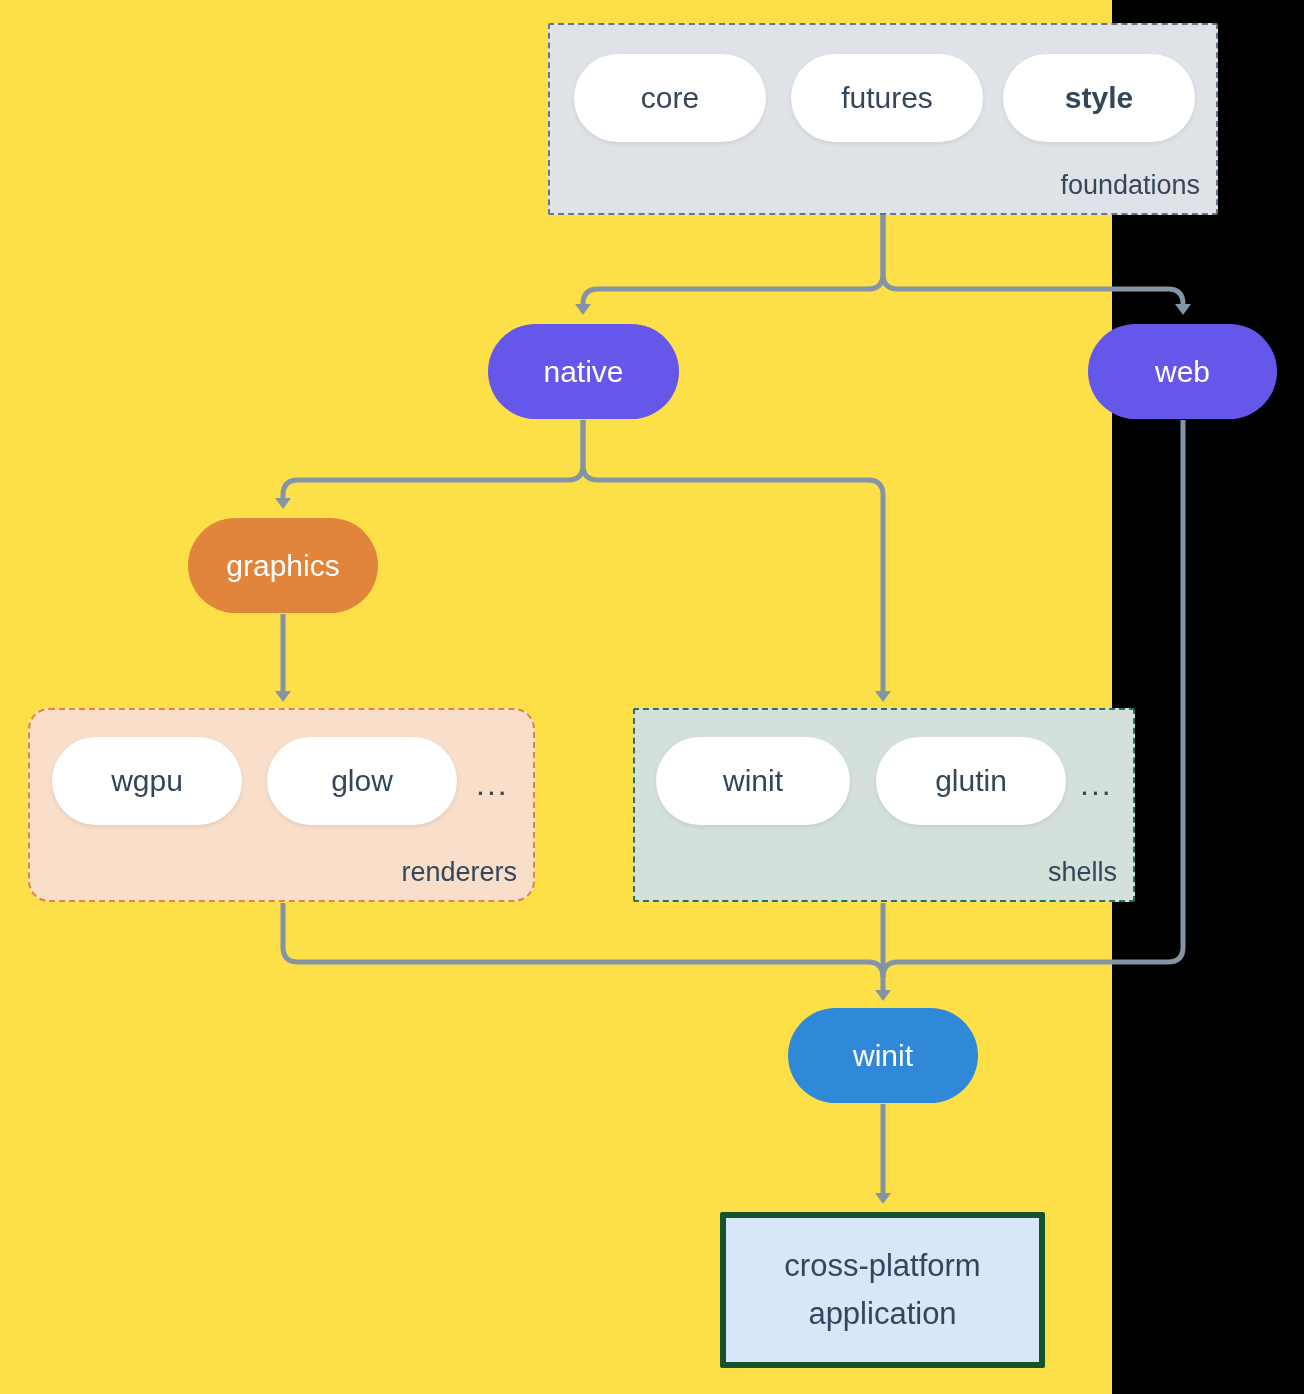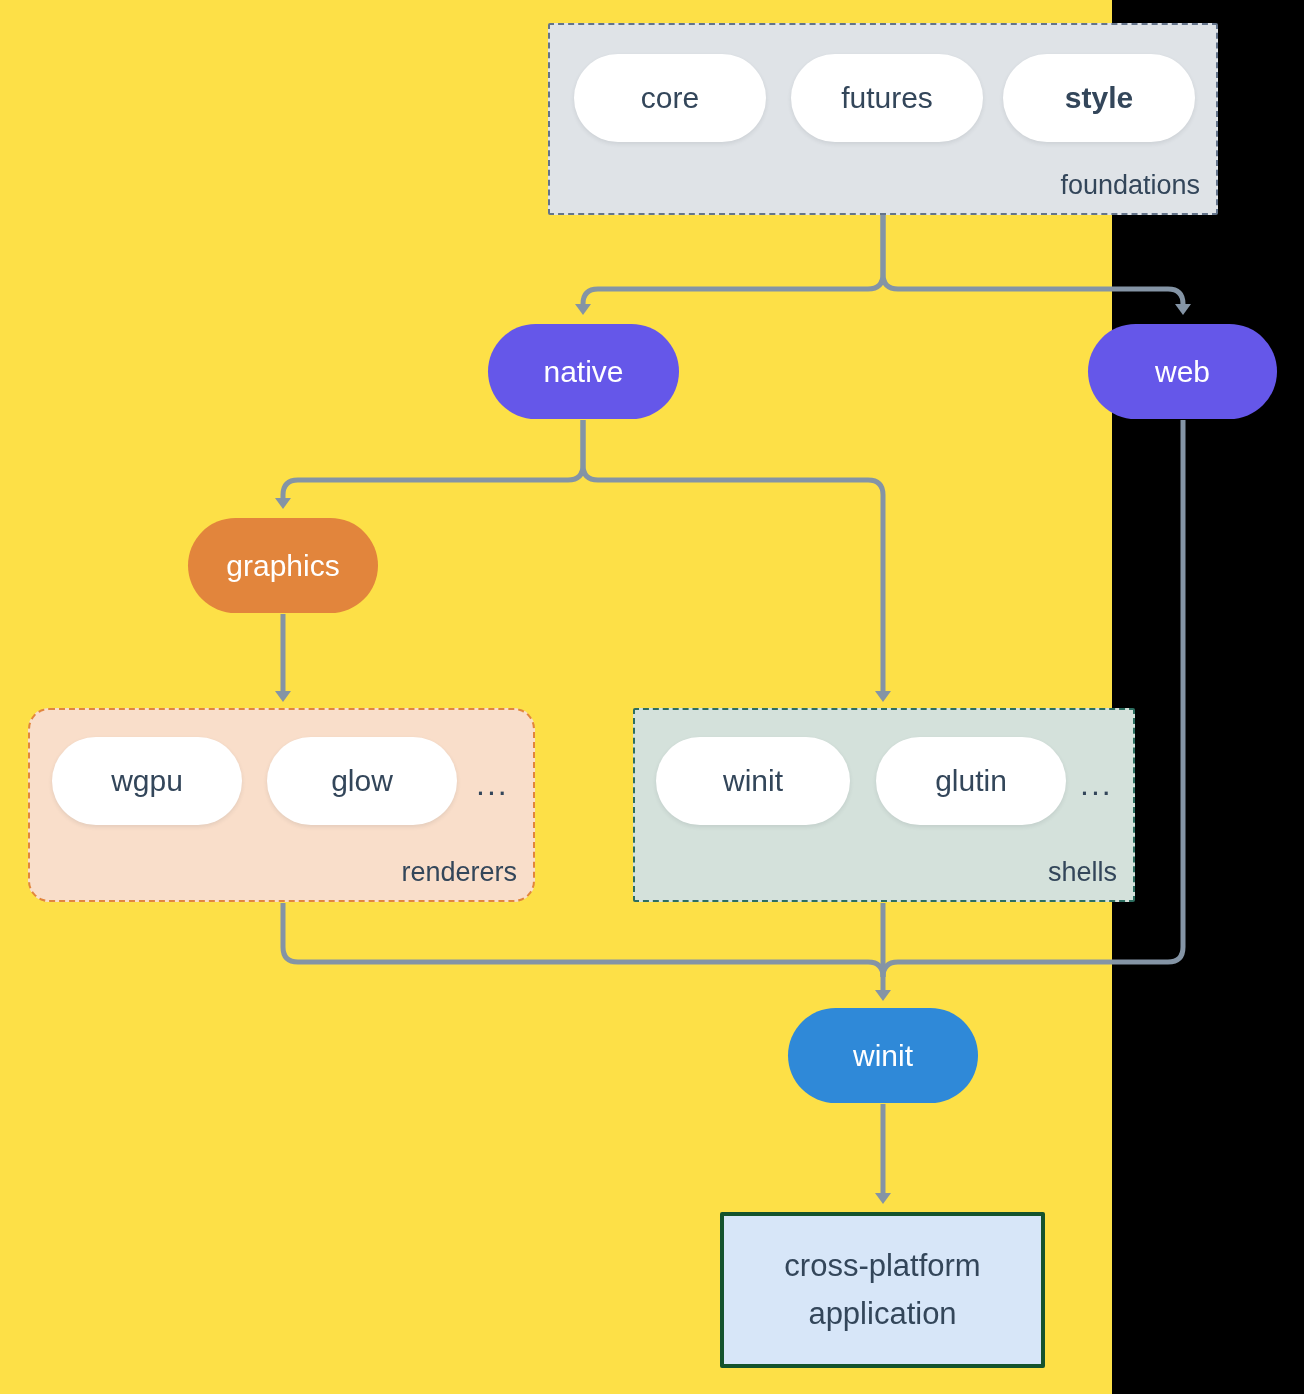--- a/index.html
+++ b/index.html
@@ -86,21 +86,21 @@
   .ellipsis {
     position: absolute;
     font-size: 32px;
     color: #33465a;
     letter-spacing: 2px;
   }
   .app-box {
     position: absolute;
     box-sizing: border-box;
     background: #d7e6f8;
-    border: 4px solid #14532d;
+    border: 6px solid #14532d;
     border-radius: 2px;
     display: flex;
     flex-direction: column;
     align-items: center;
     justify-content: center;
     color: #33465a;
     font-size: 31px;
     line-height: 48px;
     text-align: center;
   }

